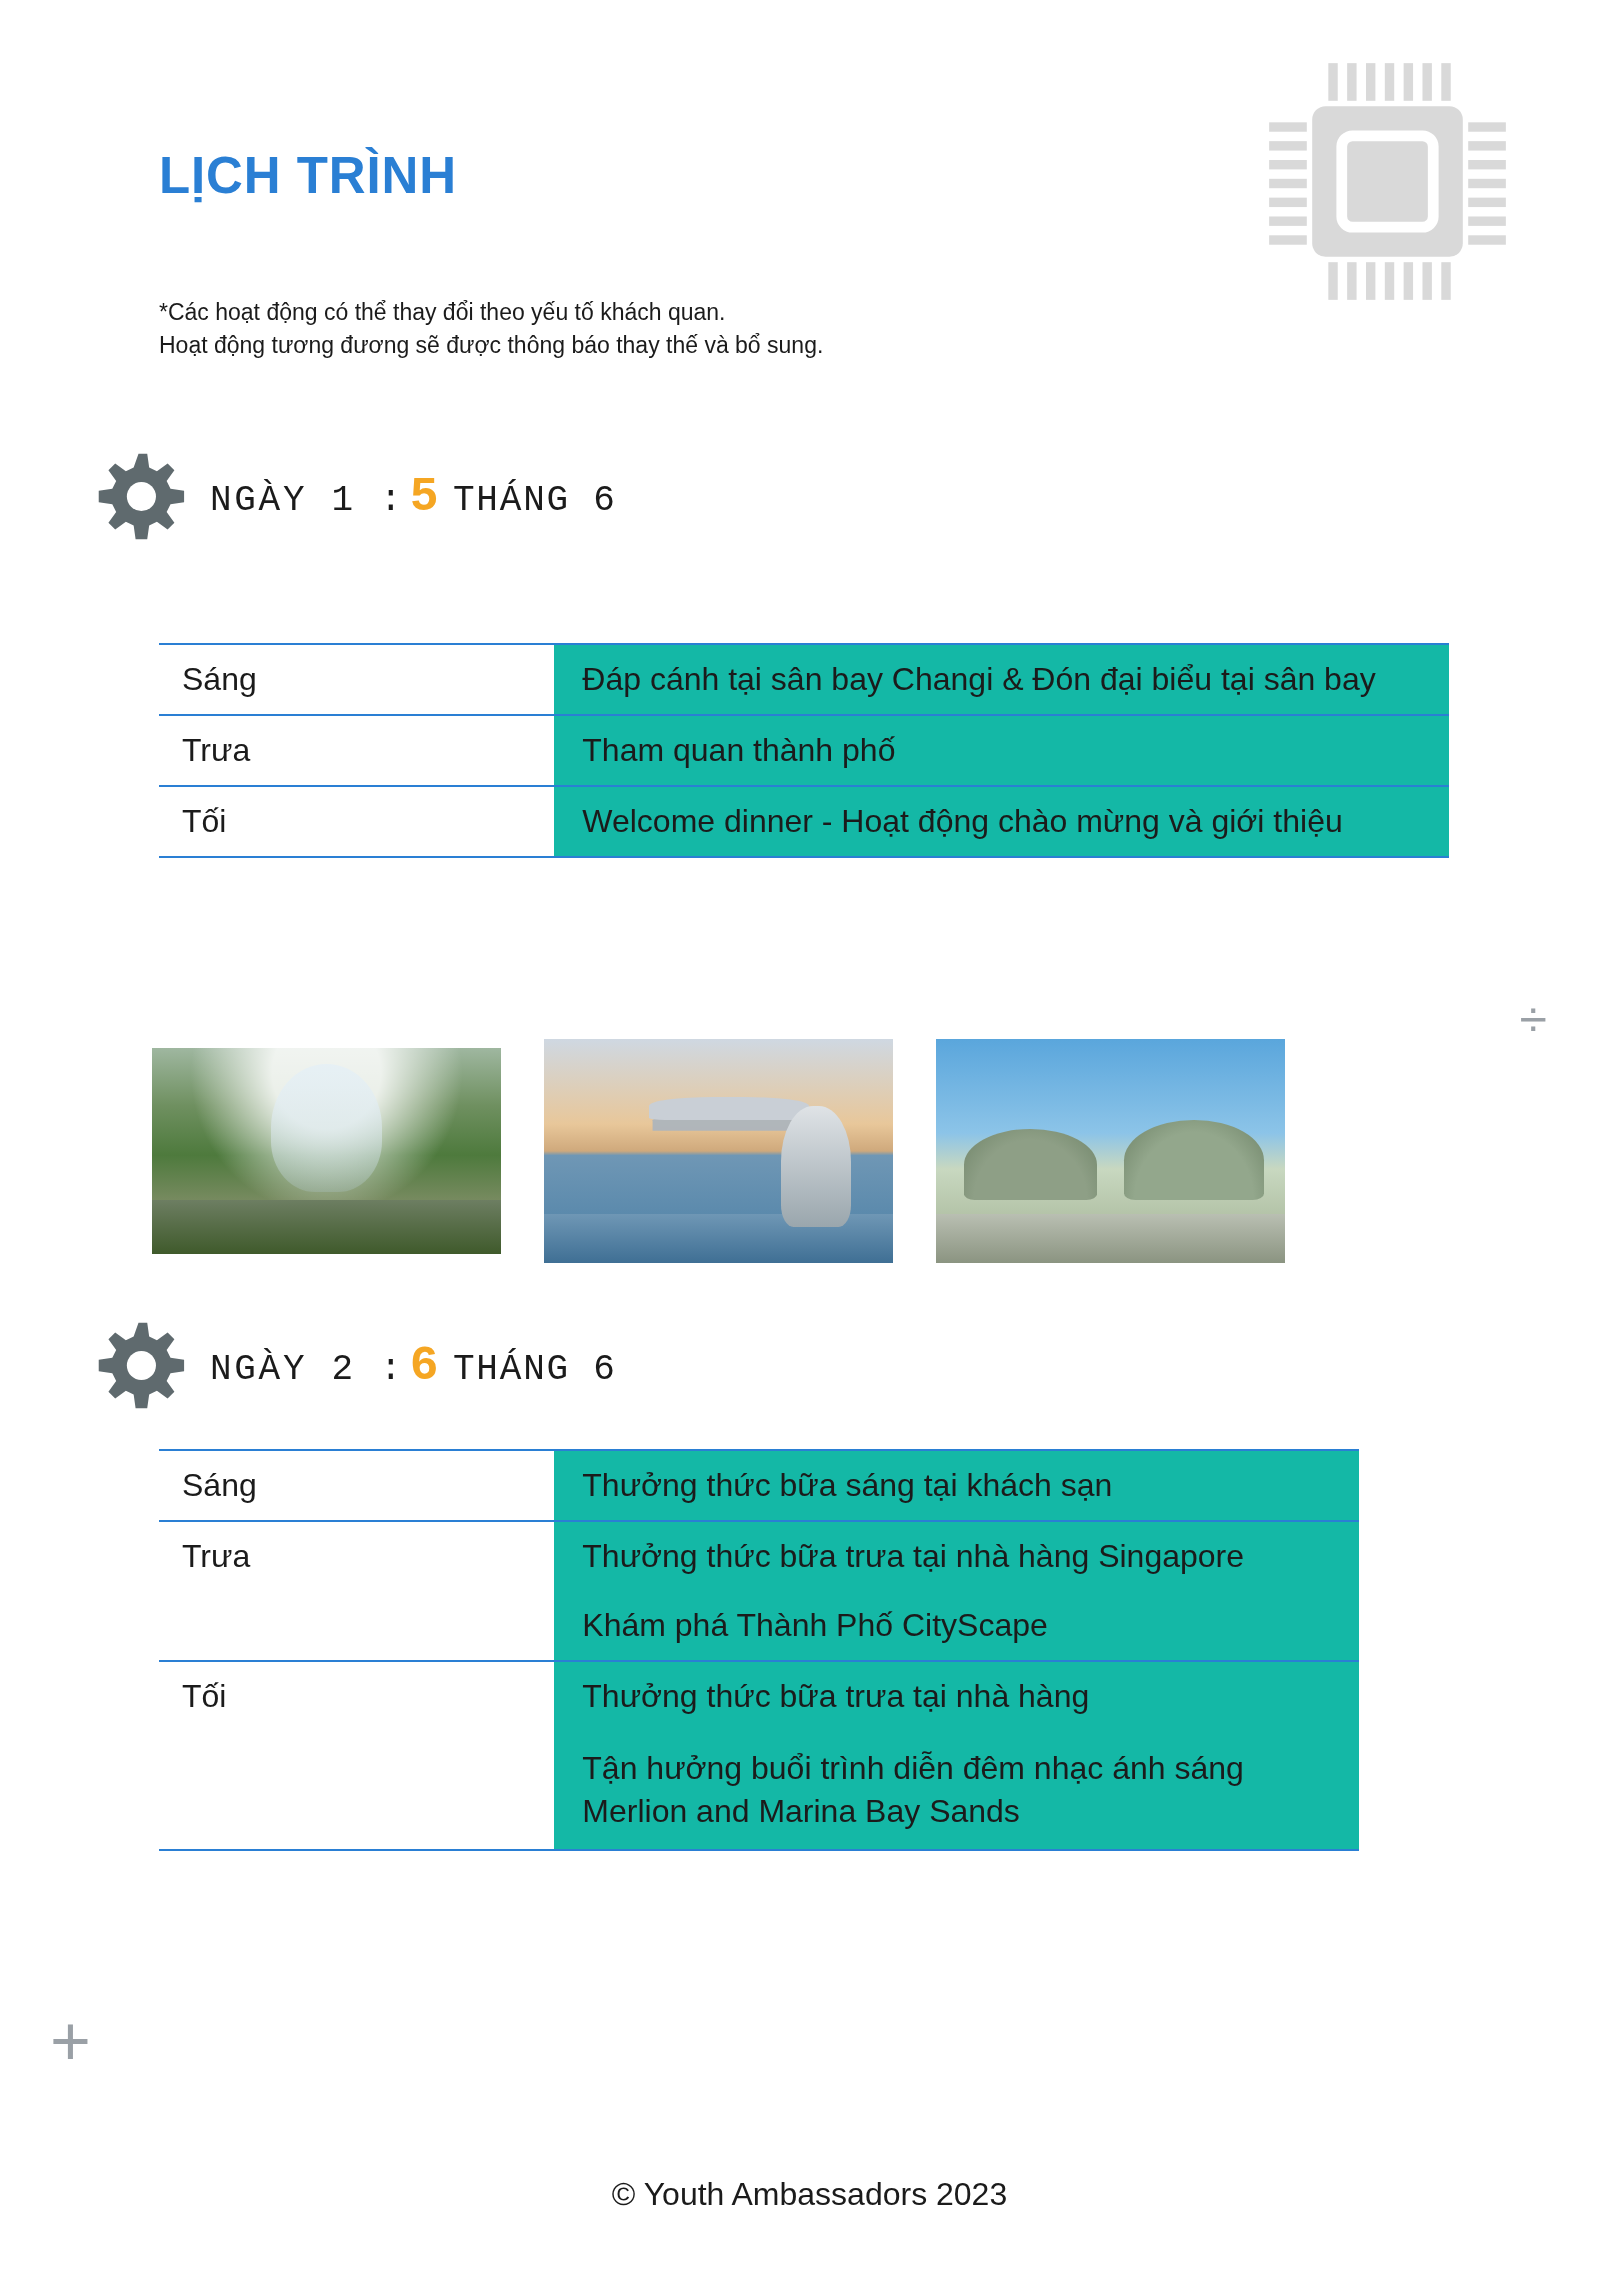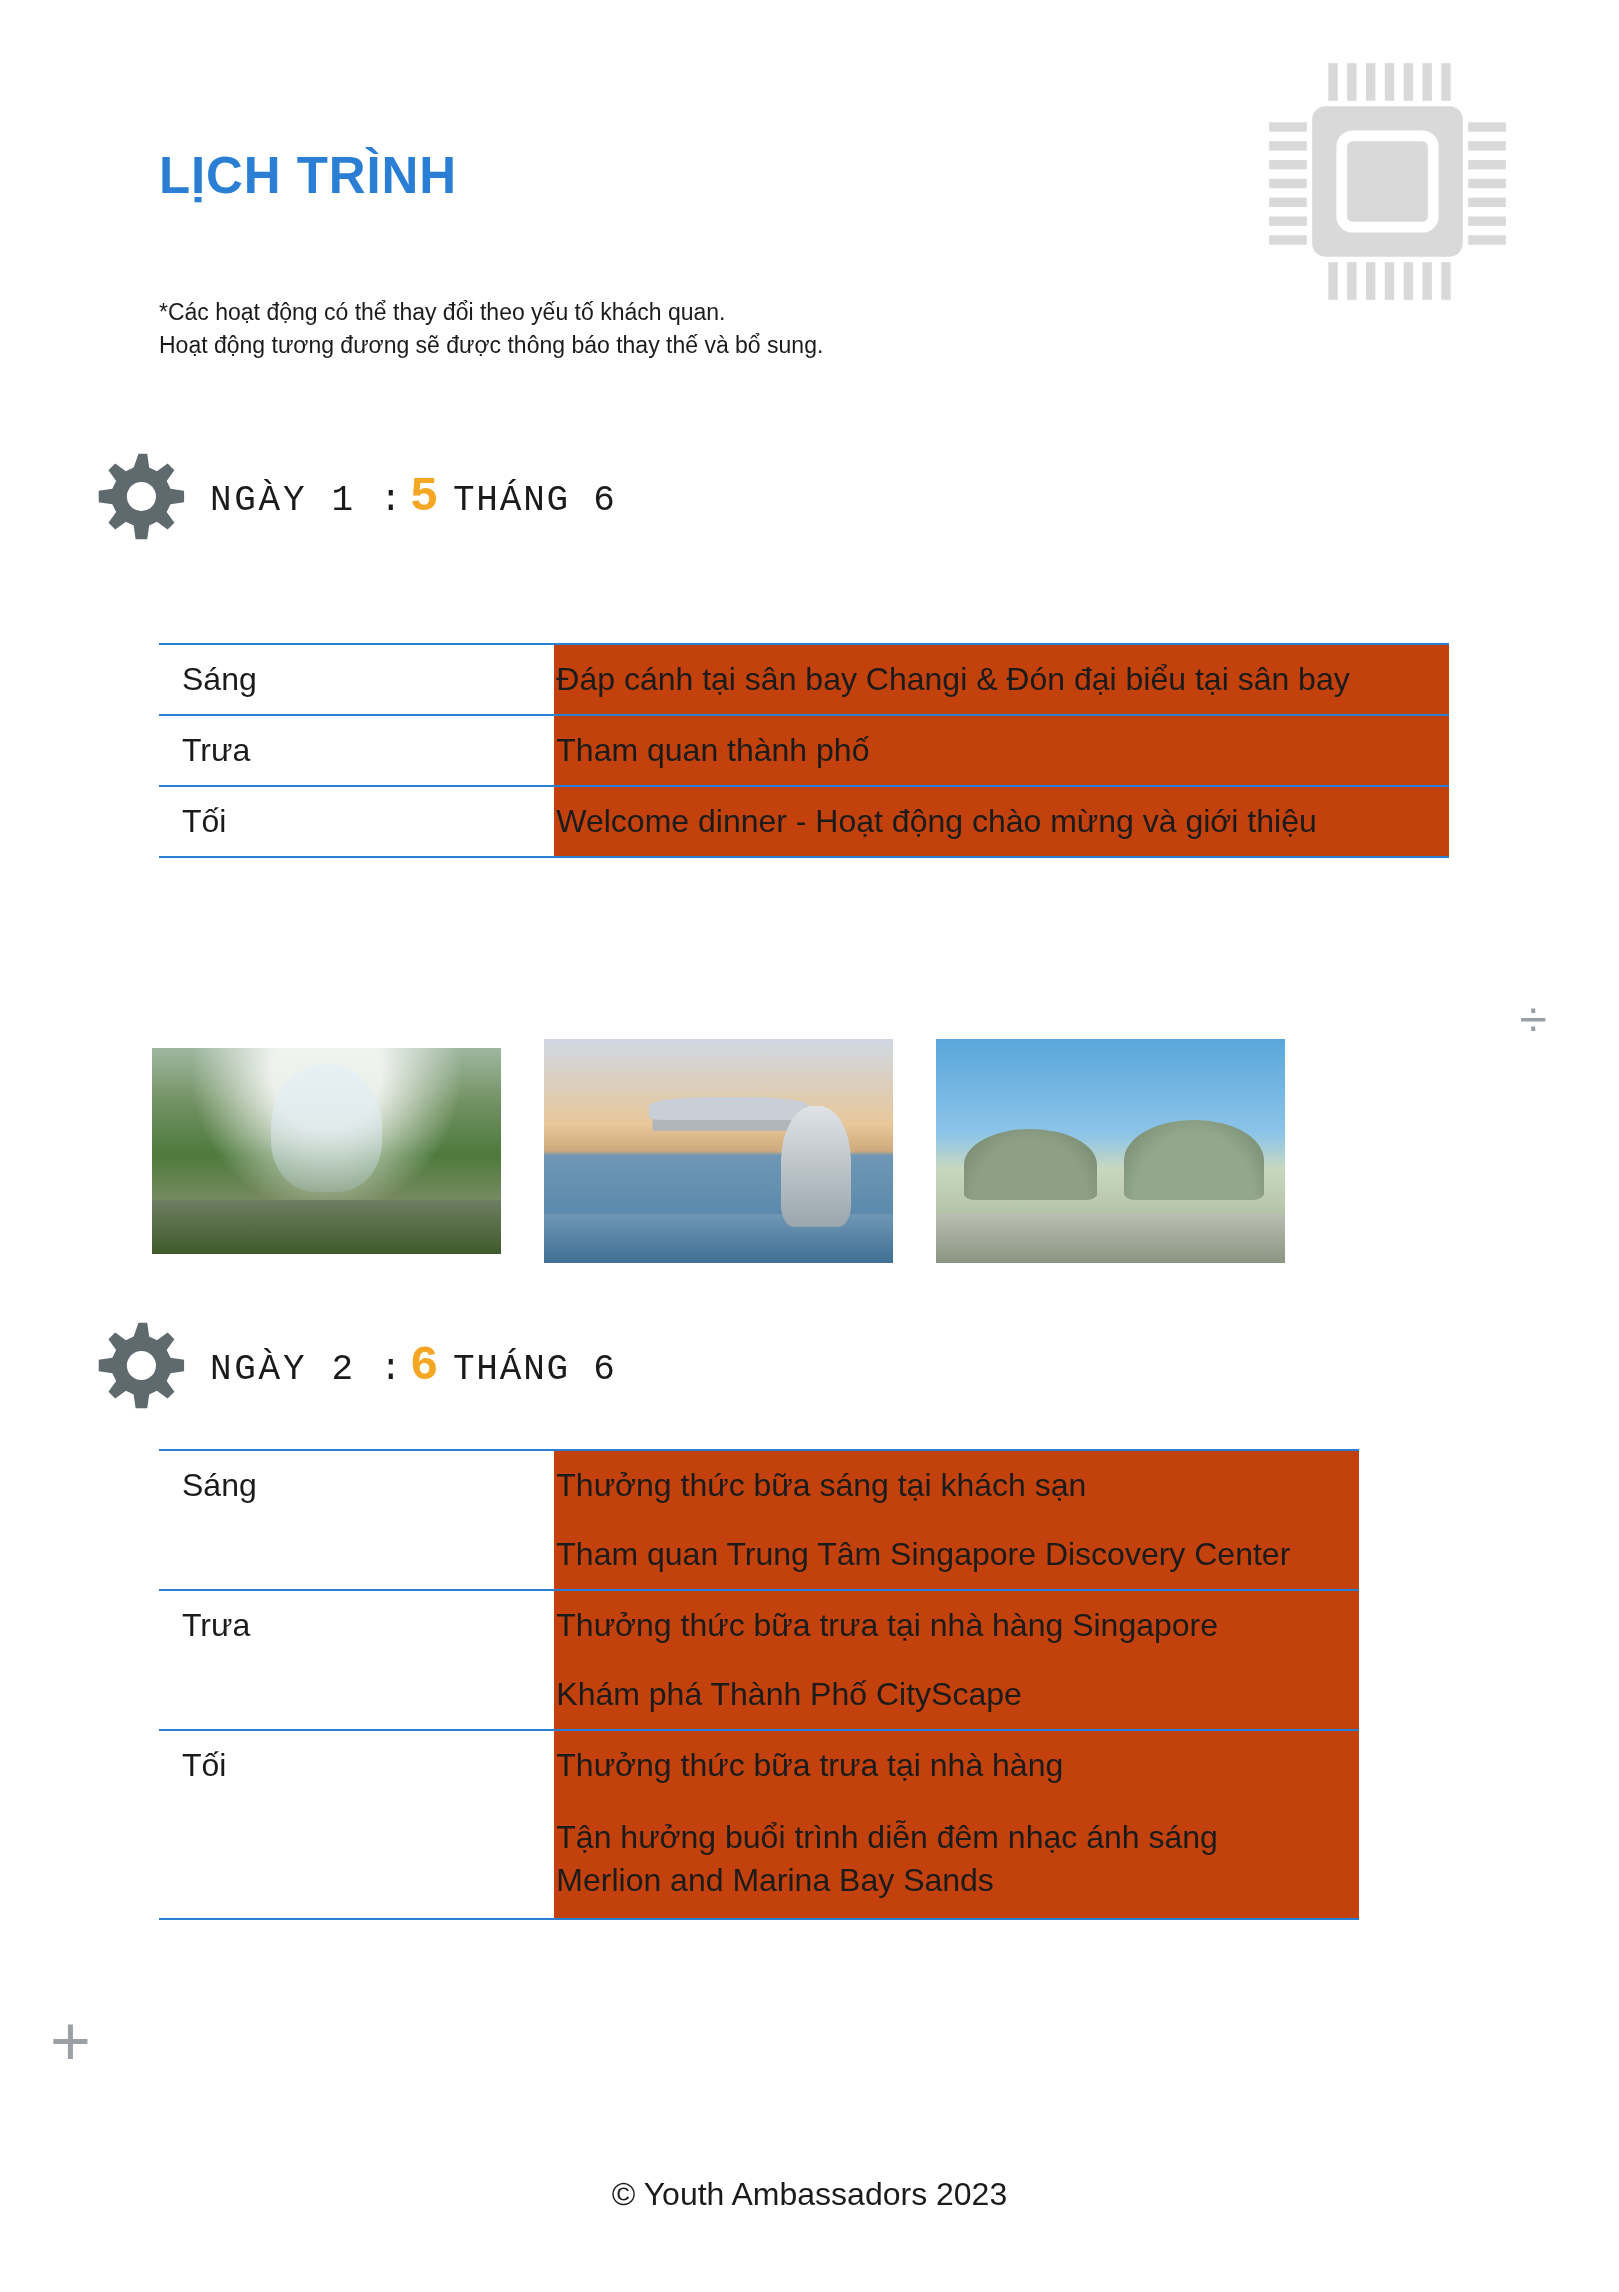--- a/index.html
+++ b/index.html
@@ -89,22 +89,22 @@
     color: #1b1b1b;
     padding: 16px 14.3px;
     vertical-align: middle;
   }
   .sched .time-col {
     width: 358px;
     padding-left: 23px;
     background: #ffffff;
   }
   .sched .act-col {
-    background: #c2410c;
-    padding-left: 2px;
+    background: #14b8a6;
+    padding-left: 28px;
   }
   .rowline td {
     border-top: 2.7px solid #2a7fd4;
   }
   .lastline td {
     border-bottom: 2.7px solid #2a7fd4;
   }
 
   
   .photos {
@@ -347,24 +347,20 @@
     <span class="post">THÁNG 6</span>
   </span>
 </div>
 
 <table class="sched" style="left:159px; top:1449px; width:1200px;">
   <tbody>
     <tr class="rowline">
       <td class="time-col">Sáng</td>
       <td class="act-col">Thưởng thức bữa sáng tại khách sạn</td>
     </tr>
-    <tr>
-      <td class="time-col"></td>
-      <td class="act-col">Tham quan Trung Tâm Singapore Discovery Center</td>
-    </tr>
     <tr class="rowline">
       <td class="time-col">Trưa</td>
       <td class="act-col">Thưởng thức bữa trưa tại nhà hàng Singapore</td>
     </tr>
     <tr>
       <td class="time-col"></td>
       <td class="act-col">Khám phá Thành Phố CityScape</td>
     </tr>
     <tr class="rowline">
       <td class="time-col">Tối</td>

